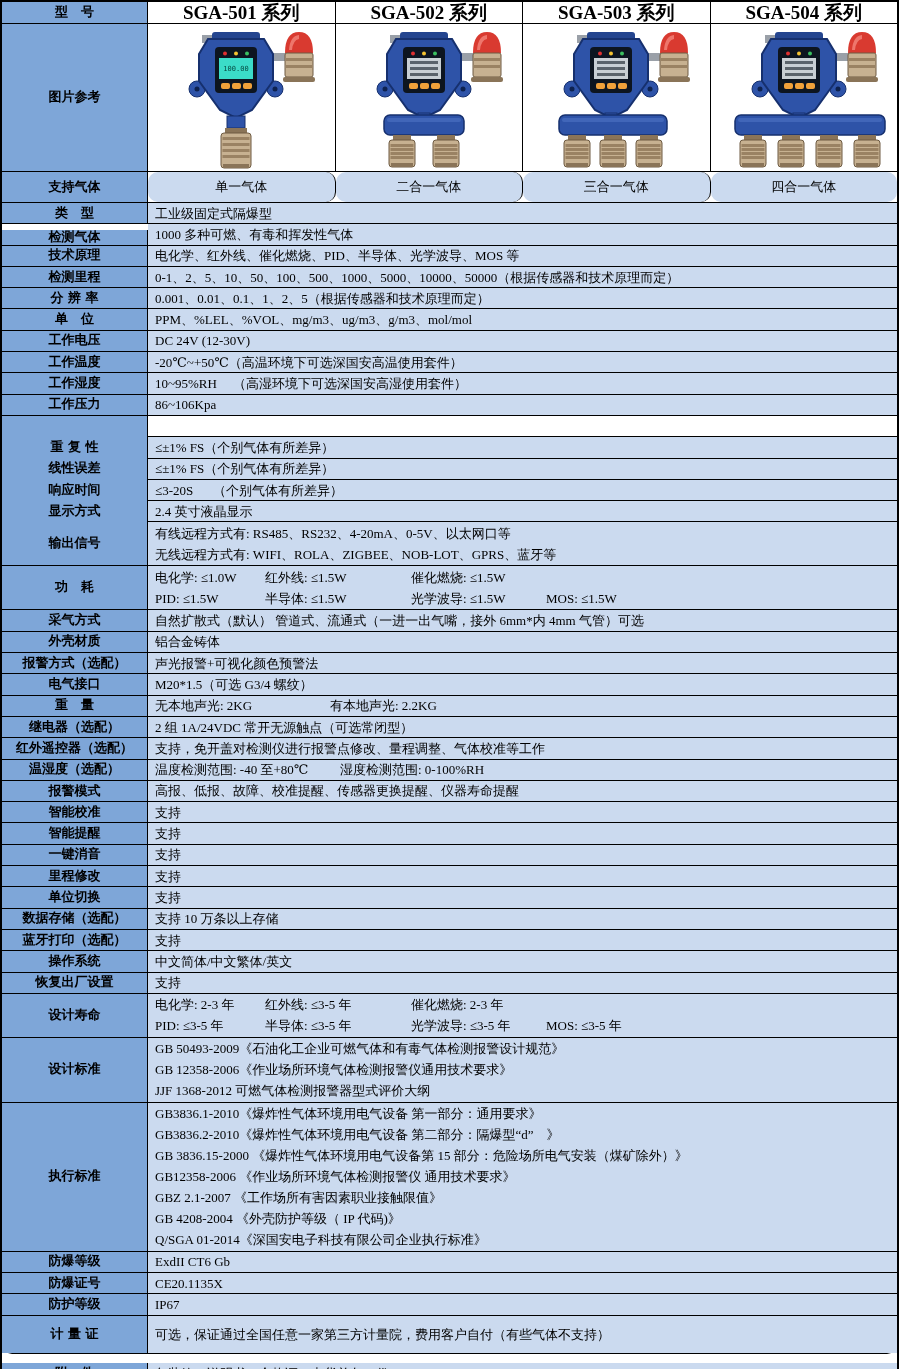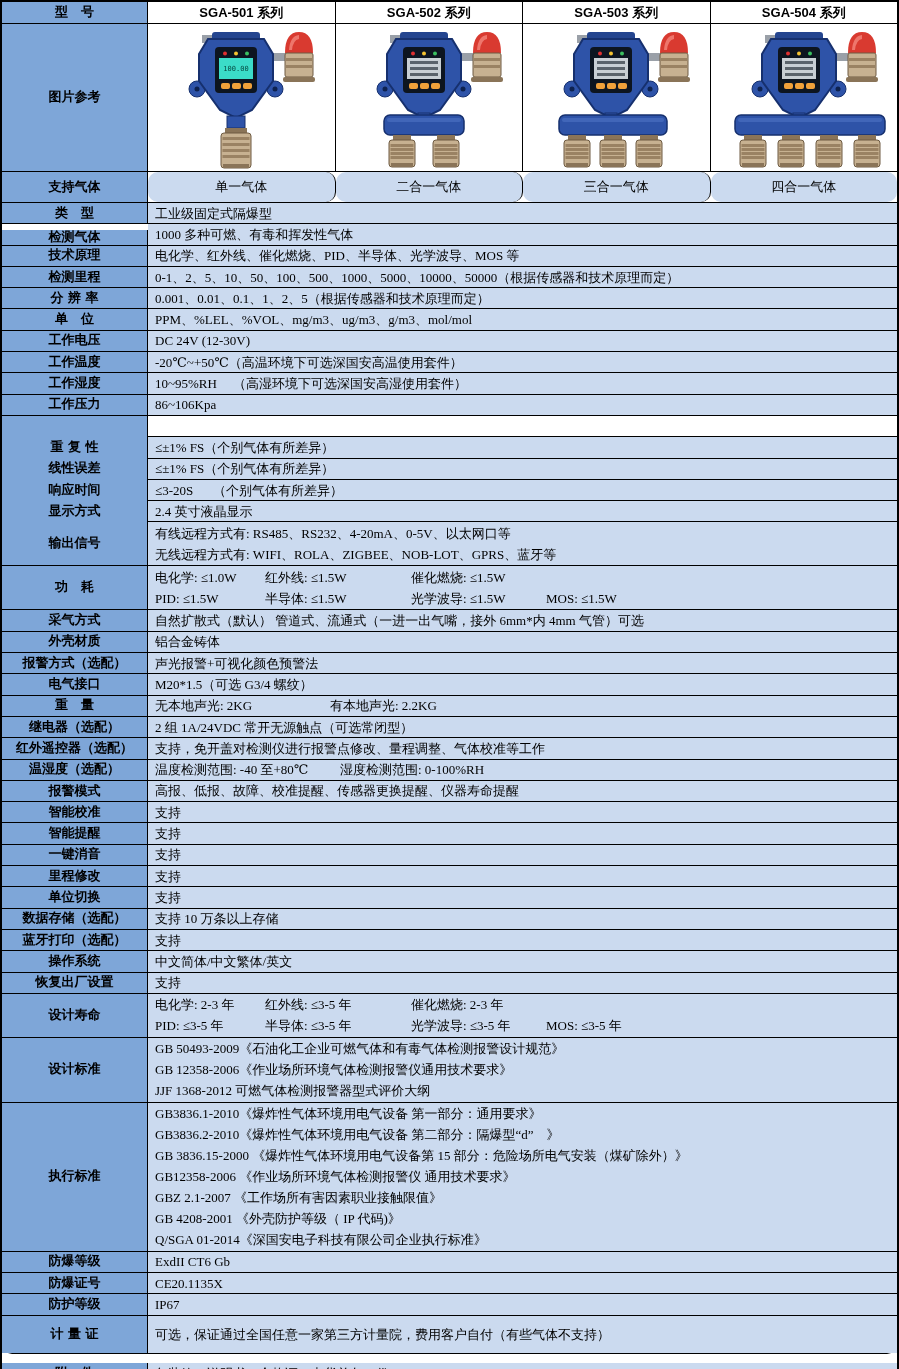--- a/index.html
+++ b/index.html
@@ -51,21 +51,21 @@
     flex:1;
     box-sizing:border-box;
     border-right:1.5px solid #000;
     display:flex;
     align-items:center;
     justify-content:center;
     text-align:center;
     overflow:hidden;
   }
   .cell4:last-child{border-right:none;}
-  .model{background:var(--header-bg,#fff);font-weight:bold;font-size:13px;font-family:Liberation Sans, sans-serif;}
+  .model{background:var(--header-bg,#fff);font-weight:bold;font-size:19px;font-family:Liberation Serif, serif;}
   .imgcell{background:var(--header-bg,#fff);}
   .gascell{background:var(--content-bg,#CBDAEF);font-size:13px;font-family:"DejaVu Sans",sans-serif;border-radius:10px;}
 </style>
 </head>
 <body>
 
 <div id="spec-table">
     <div class="row" style="height: 22px;">
       <div class="lbl">型　号</div>
       <div class="cell4 model">SGA-501 系列</div>
@@ -505,21 +505,21 @@
       </div>
     </div>
     <div class="row" style="height: 149px;">
       <div class="lbl">执行标准</div>
       <div class="val">
         <div class="line"><span class="seg">GB3836.1-2010《爆炸性气体环境用电气设备 第一部分：通用要求》</span></div>
         <div class="line"><span class="seg">GB3836.2-2010《爆炸性气体环境用电气设备 第二部分：隔爆型“d”　》</span></div>
         <div class="line"><span class="seg">GB 3836.15-2000 《爆炸性气体环境用电气设备第 15 部分：危险场所电气安装（煤矿除外）》</span></div>
         <div class="line"><span class="seg">GB12358-2006 《作业场所环境气体检测报警仪 通用技术要求》</span></div>
         <div class="line"><span class="seg">GBZ 2.1-2007 《工作场所有害因素职业接触限值》</span></div>
-        <div class="line"><span class="seg">GB 4208-2001 《外壳防护等级（ IP 代码)》</span></div>
+        <div class="line"><span class="seg">GB 4208-2004 《外壳防护等级（ IP 代码)》</span></div>
         <div class="line"><span class="seg">Q/SGA 01-2014《深国安电子科技有限公司企业执行标准》</span></div>
       </div>
     </div>
     <div class="row" style="height: 21.3px;">
       <div class="lbl">防爆等级</div>
       <div class="val">
         <div class="line"><span class="seg">ExdII CT6 Gb</span></div>
       </div>
     </div>
     <div class="row" style="height: 21.3px;">

